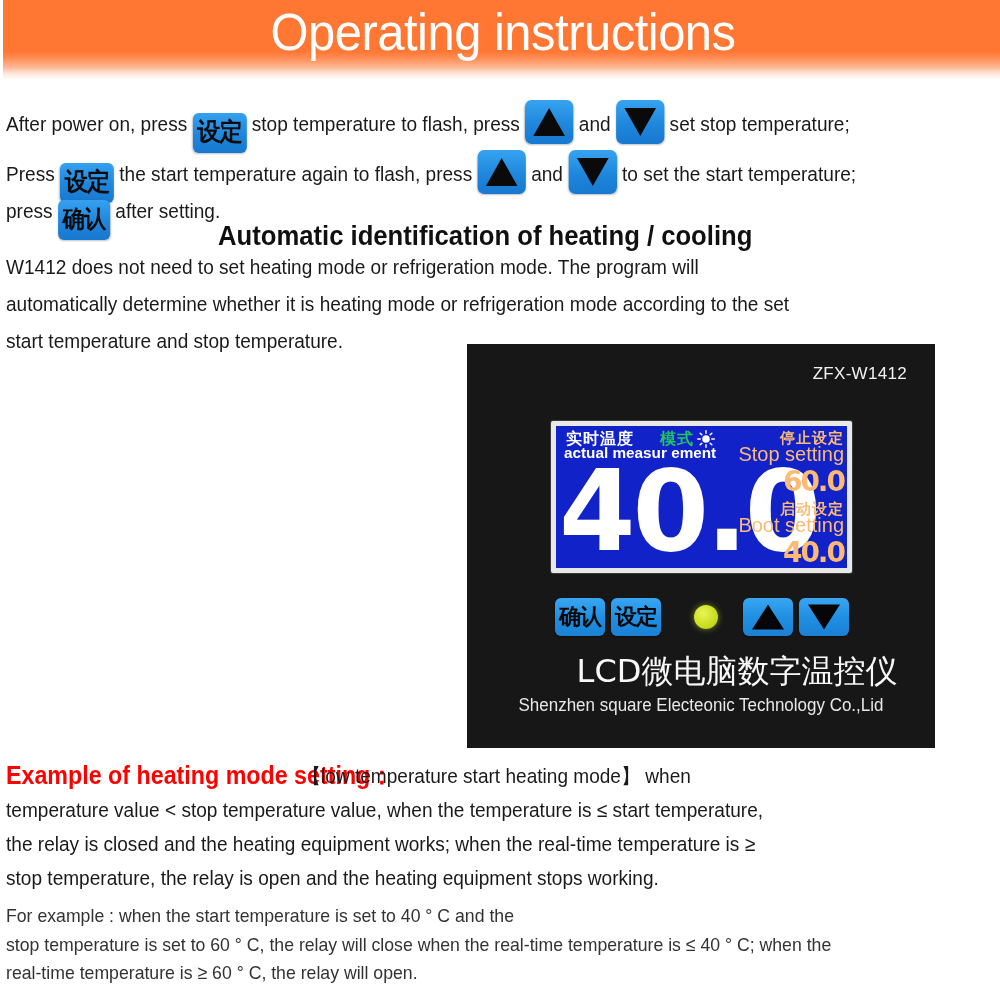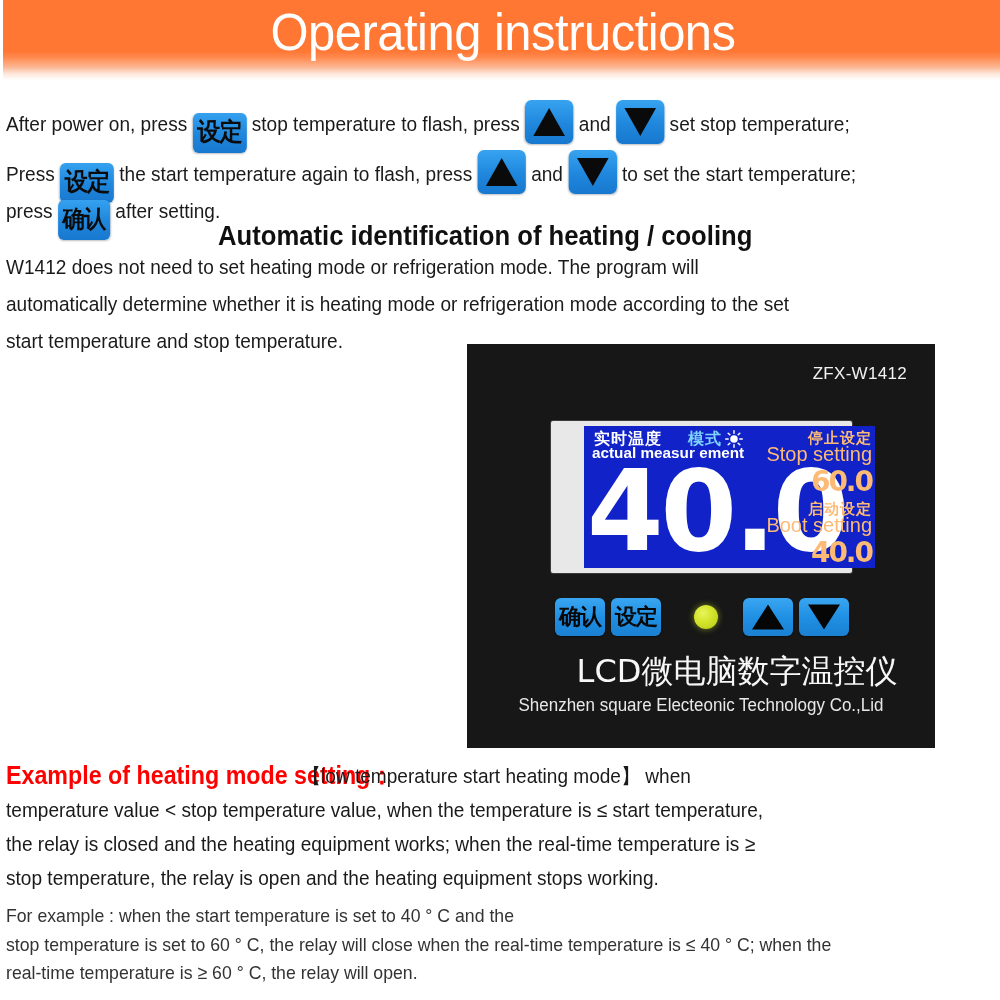--- a/index.html
+++ b/index.html
@@ -135,32 +135,31 @@
     padding: 5px;
     box-sizing: border-box;
     border-radius: 2px;
     box-shadow: 0 0 0 1px #3a3a3a;
   }
   #lcd-screen {
     width: 100%; height: 100%;
     background: #1022c8;
     position: relative;
     overflow: hidden;
-    margin-left: 28px;
   }
   
   #lcd-label-cn {
     position: absolute; left: 10px; top: 4px;
     color: #ffffff; font-size: 16px; line-height: 17px;
     font-family: "DejaVu Sans", sans-serif;
     font-weight: 700; letter-spacing: 1px;
   }
   #lcd-mode-cn {
     position: absolute; left: 104px; top: 4px;
-    color: #7dd3fc; font-size: 16px; line-height: 17px;
+    color: #22c55e; font-size: 16px; line-height: 17px;
     font-family: "DejaVu Sans", sans-serif;
     font-weight: 700; letter-spacing: 1px;
   }
   #sun-icon {
     position: absolute; left: 141px; top: 4px;
     width: 18px; height: 18px;
   }
   #lcd-label-en {
     position: absolute; left: 8px; top: 19px;
     color: #ffffff; font-size: 15px; line-height: 16px;

